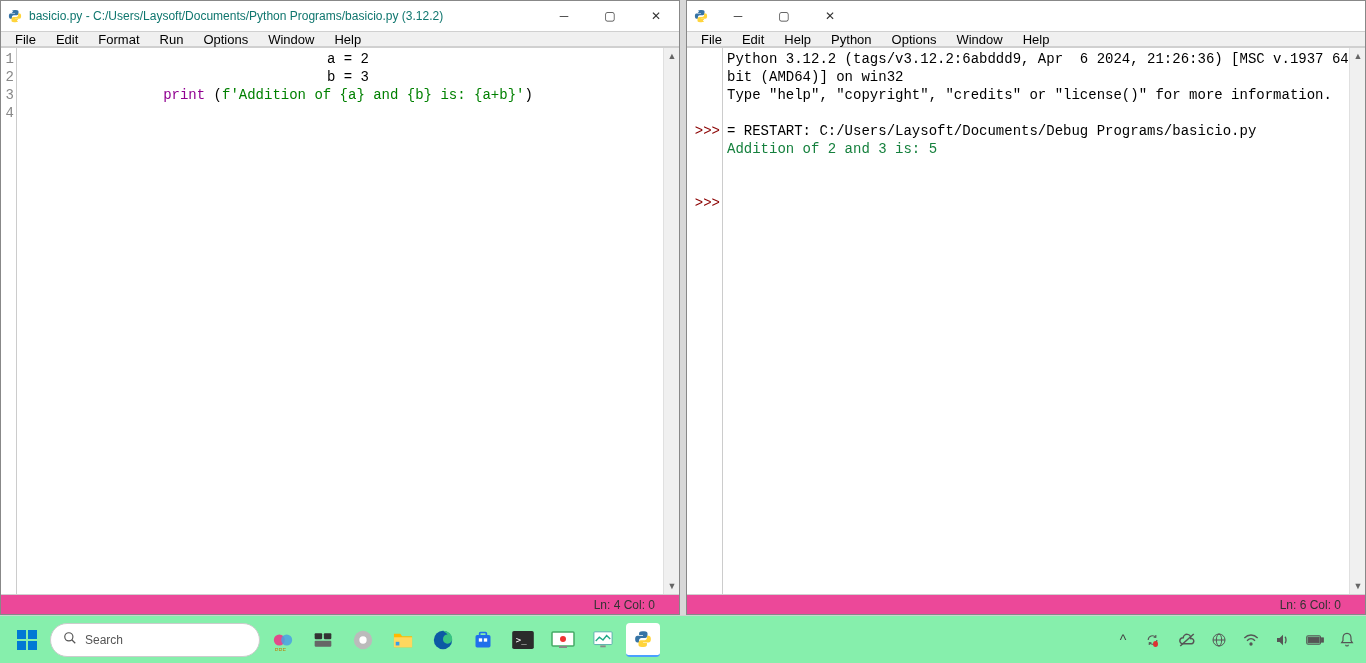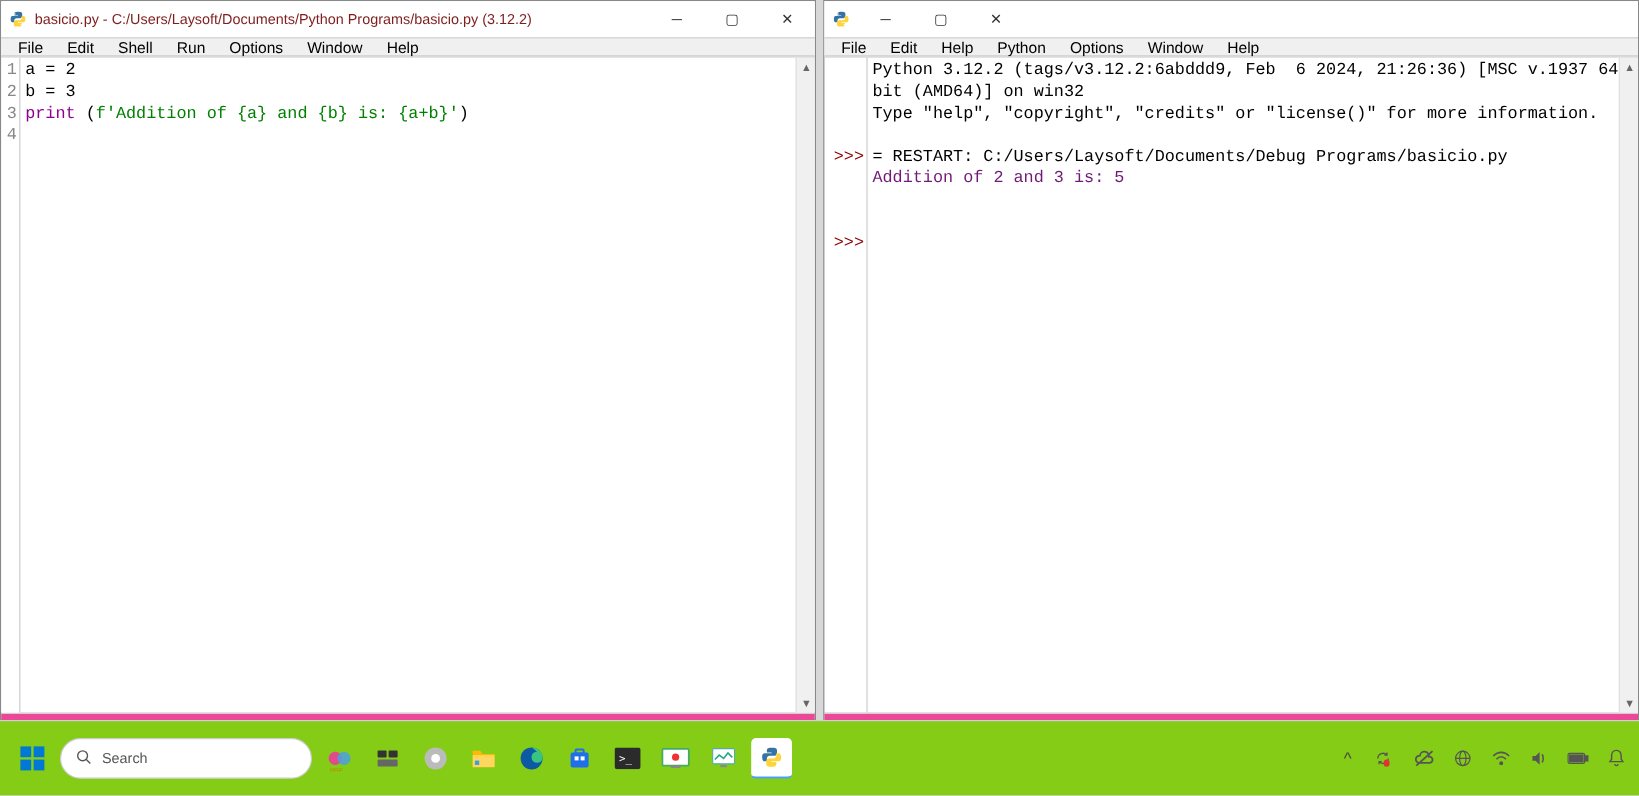--- a/index.html
+++ b/index.html
@@ -1,39 +1,39 @@
 <!DOCTYPE html>
 <html><head>
 <meta charset="utf-8">
 <style>
 * { margin: 0; padding: 0; box-sizing: border-box; }
 body { font-family: "Segoe UI", Tahoma, sans-serif; font-size: 12px; background: #d8d8d8; width: 1366px; height: 663px; overflow: hidden; position: relative; }
 .desktop { display: flex; height: 615px; gap: 6px; padding: 0; }
 .window { background: #fff; border: 1px solid #888; display: flex; flex-direction: column; flex: 1; }
 .titlebar { height: 30px; background: #fff; display: flex; align-items: center; padding: 0 0 0 6px; font-size: 12px; }
 .titlebar .appicon { width: 16px; height: 16px; margin-right: 6px; display: inline-flex; align-items: center; justify-content: center; }
-.titlebar .title { flex: 1; color: #7f1d1d; }
+.titlebar .title { flex: 1; color: #0f766e; }
 .wincontrols { display: flex; }
 .wincontrols .btn { width: 46px; height: 30px; display: flex; align-items: center; justify-content: center; color: #333; font-size: 12px; }
 .menubar { height: 16px; background: #f0f0f0; border-top: 1px solid #d0d0d0; border-bottom: 1px solid #d0d0d0; display: flex; align-items: center; padding: 0 4px; font-size: 13px; }
 .menubar .mi { padding: 2px 10px; cursor: default; }
 .editor-body { flex: 1; display: flex; overflow: hidden; border-top: 1px solid #d0d0d0; position: relative; }
 .gutter { width: 16px; background: #fff; color: #888; font-family: "Courier New", monospace; font-size: 14px; text-align: right; padding: 2px 2px 0 0; border-right: 1px solid #ccc; line-height: 18px; }
-.code { flex: 1; font-family: "Courier New", monospace; font-size: 14px; padding: 2px 4px 4px 4px; white-space: pre; line-height: 18px; }
+.code { flex: 1; font-family: "Courier New", monospace; font-size: 14px; padding: 2px 4px 4px 4px; white-space: pre; line-height: 18px; text-align: center; }
 .str { color: #008000; }
 .builtin { color: #900090; }
 .shell-body { flex: 1; display: flex; overflow: hidden; border-top: 1px solid #d0d0d0; position: relative; }
 .prompt-col { width: 36px; font-family: "Courier New", monospace; font-size: 14px; line-height: 18px; padding: 2px 2px 0 0; color: #8b0000; text-align: right; border-right: 1px solid #ccc; }
 .shell-out { flex: 1; font-family: "Courier New", monospace; font-size: 14px; line-height: 18px; padding: 2px 4px 0 4px; white-space: pre-wrap; word-break: break-all; }
-.blueout { color: #701a75; }
+.blueout { color: #15803d; }
 .statusbar { height: 20px; background: #ec4899; border-top: 1px solid #d0d0d0; display: flex; justify-content: flex-end; align-items: center; padding: 0 24px; font-size: 12px; color: #333; }
 .scrolltrack { position: absolute; right: 0; top: 0; bottom: 0; width: 16px; background: #f0f0f0; border-left: 1px solid #e0e0e0; }
 .scrollup, .scrolldown { position: absolute; width: 16px; height: 16px; display: flex; align-items: center; justify-content: center; font-size: 9px; color: #666; }
 .scrollup { top: 0; } .scrolldown { bottom: 0; }
-.taskbar { position: absolute; left: 0; right: 0; bottom: 0; height: 63px; background: #84cc16; border-top: 1px solid #d0d0d0; display: flex; align-items: center; padding: 0 10px; }
+.taskbar { position: absolute; left: 0; right: 0; bottom: 0; height: 48px; background: #86efac; border-top: 1px solid #d0d0d0; display: flex; align-items: center; padding: 0 10px; }
 .taskbar .left { display: flex; align-items: center; gap: 6px; }
 .start { width: 34px; height: 34px; display: flex; align-items: center; justify-content: center; }
 .start svg rect { rx: 0; }
 .searchbox { width: 210px; height: 34px; background: #fff; border: 1px solid #ccc; border-radius: 18px; display: flex; align-items: center; padding: 0 12px; gap: 8px; color: #555; }
 .taskicon { width: 34px; height: 34px; display: flex; align-items: center; justify-content: center; border-radius: 4px; }
 .taskicon.active { background: #fff; border-bottom: 2px solid #4aa0ff; }
 .taskbar .right { margin-left: auto; display: flex; align-items: center; gap: 14px; color: #444; font-size: 14px; }
 .tray-ico { width: 18px; height: 18px; display: inline-flex; align-items: center; justify-content: center; }
 </style>
 </head>
@@ -54,21 +54,21 @@
       <span class="title">basicio.py - C:/Users/Laysoft/Documents/Python Programs/basicio.py (3.12.2)</span>
       <div class="wincontrols">
         <div class="btn">─</div>
         <div class="btn">▢</div>
         <div class="btn">✕</div>
       </div>
     </div>
     <div class="menubar">
       <span class="mi">File</span>
       <span class="mi">Edit</span>
-      <span class="mi">Shell</span>
+      <span class="mi">Format</span>
       <span class="mi">Run</span>
       <span class="mi">Options</span>
       <span class="mi">Window</span>
       <span class="mi">Help</span>
     </div>
     <div class="editor-body">
       <div class="gutter">
           <div>1</div>
           <div>2</div>
           <div>3</div>
@@ -118,21 +118,21 @@
           <div>&nbsp;</div>
           <div>&nbsp;</div>
           <div>&nbsp;</div>
           <div>&nbsp;</div>
           <div>&gt;&gt;&gt;</div>
           <div>&nbsp;</div>
           <div>&nbsp;</div>
           <div>&nbsp;</div>
           <div>&gt;&gt;&gt;</div>
         </div>
-      <div class="shell-out"><span>Python 3.12.2 (tags/v3.12.2:6abddd9, Feb  6 2024, 21:26:36) [MSC v.1937 64 bit (AMD64)] on win32</span>
+      <div class="shell-out"><span>Python 3.12.2 (tags/v3.12.2:6abddd9, Apr  6 2024, 21:26:36) [MSC v.1937 64 bit (AMD64)] on win32</span>
 <span>Type "help", "copyright", "credits" or "license()" for more information.</span>
 
 <span>= RESTART: C:/Users/Laysoft/Documents/Debug Programs/basicio.py</span>
 <span class="blueout">Addition of 2 and 3 is: 5</span>
 </div>
       <div class="scrolltrack">
         <div class="scrollup">▲</div>
         <div class="scrolldown">▼</div>
       </div>
     </div>

